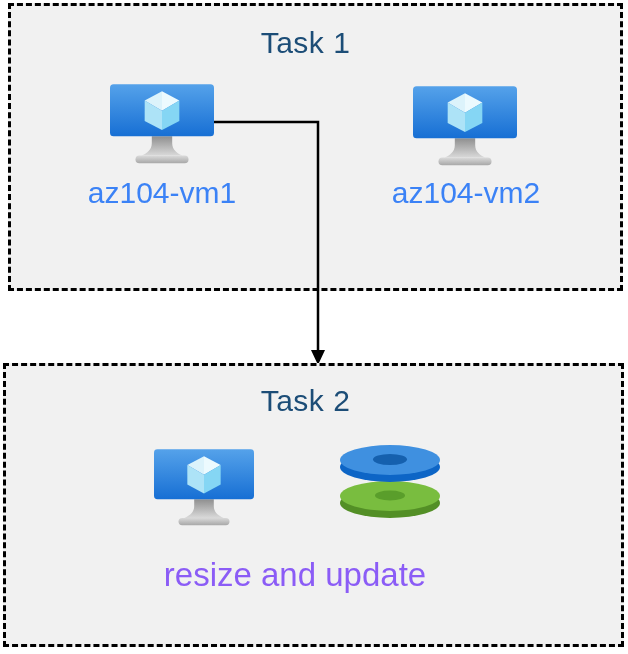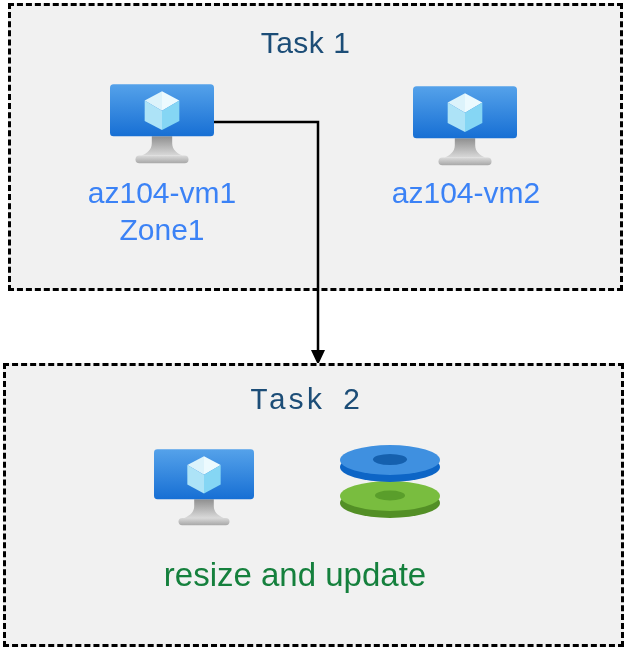--- a/index.html
+++ b/index.html
@@ -21,21 +21,21 @@
   .box-title {
     position: absolute; left: 0; right: 17px;
     text-align: center;
     color: #1c4d77;
     font-size: 30px;
     line-height: 34px;
     font-weight: 400;
     letter-spacing: 0.5px;
   }
   .title-task1 { top: 26px; }
-  .title-task2 { top: 384px; font-family: Liberation Mono, monospace; }
+  .title-task2 { top: 384px; }
 
   .vm-icon { position: absolute; }
   .vm1-icon   { left: 110px; top: 84px;  width: 104px; height: 80px; }
   .vm2-icon   { left: 413px; top: 86px;  width: 104px; height: 80px; }
   .vm-t2-icon { left: 154px; top: 449px; width: 100px; height: 77px; }
 
   .disks-icon { position: absolute; left: 338px; top: 444px; width: 104px; height: 76px; }
 
   .vm-label {
     position: absolute;
@@ -46,21 +46,21 @@
     line-height: 37px;
     top: 174px;
   }
   .vm1-label { left: 57px; }
   .vm2-label { left: 361px; }
 
   .caption {
     position: absolute;
     left: 120px; width: 350px; top: 554px;
     text-align: center;
-    color: #15803d;
+    color: #8b5cf6;
     font-size: 33px;
     line-height: 42px;
   }
 
   .connector { position: absolute; inset: 0; width: 628px; height: 654px; pointer-events: none; }
   .hidden-defs { position: absolute; width: 0; height: 0; }
 </style>
 </head>
 <body>
 
@@ -101,21 +101,20 @@
     <rect x="25" y="70" width="52" height="7.5" rx="3.75" fill="url(#gBase)"></rect>
     <rect x="0" y="0" width="102" height="51" rx="3.5" fill="url(#gScreen)"></rect>
     <polygon points="51,7 34,16 51,26" fill="#dcf3fb"></polygon>
     <polygon points="51,7 68,16 51,26" fill="#ecfafe"></polygon>
     <polygon points="34,16 51,26 51,45 34,36" fill="#ade3f7"></polygon>
     <polygon points="68,16 51,26 51,45 68,36" fill="#85d6f4"></polygon>
   </svg>
 
   <div class="vm-label vm1-label">
     <div>az104-vm1</div>
-    <div>Zone1</div>
   </div>
   <div class="vm-label vm2-label">
     <div>az104-vm2</div>
   </div>
 
   <svg class="connector" viewBox="0 0 628 654">
     <path d="M214,122 H318 V351" fill="none" stroke="#000000" stroke-width="2.5"></path>
     <polygon points="311,350 325,350 318,365" fill="#000000"></polygon>
   </svg>
 

